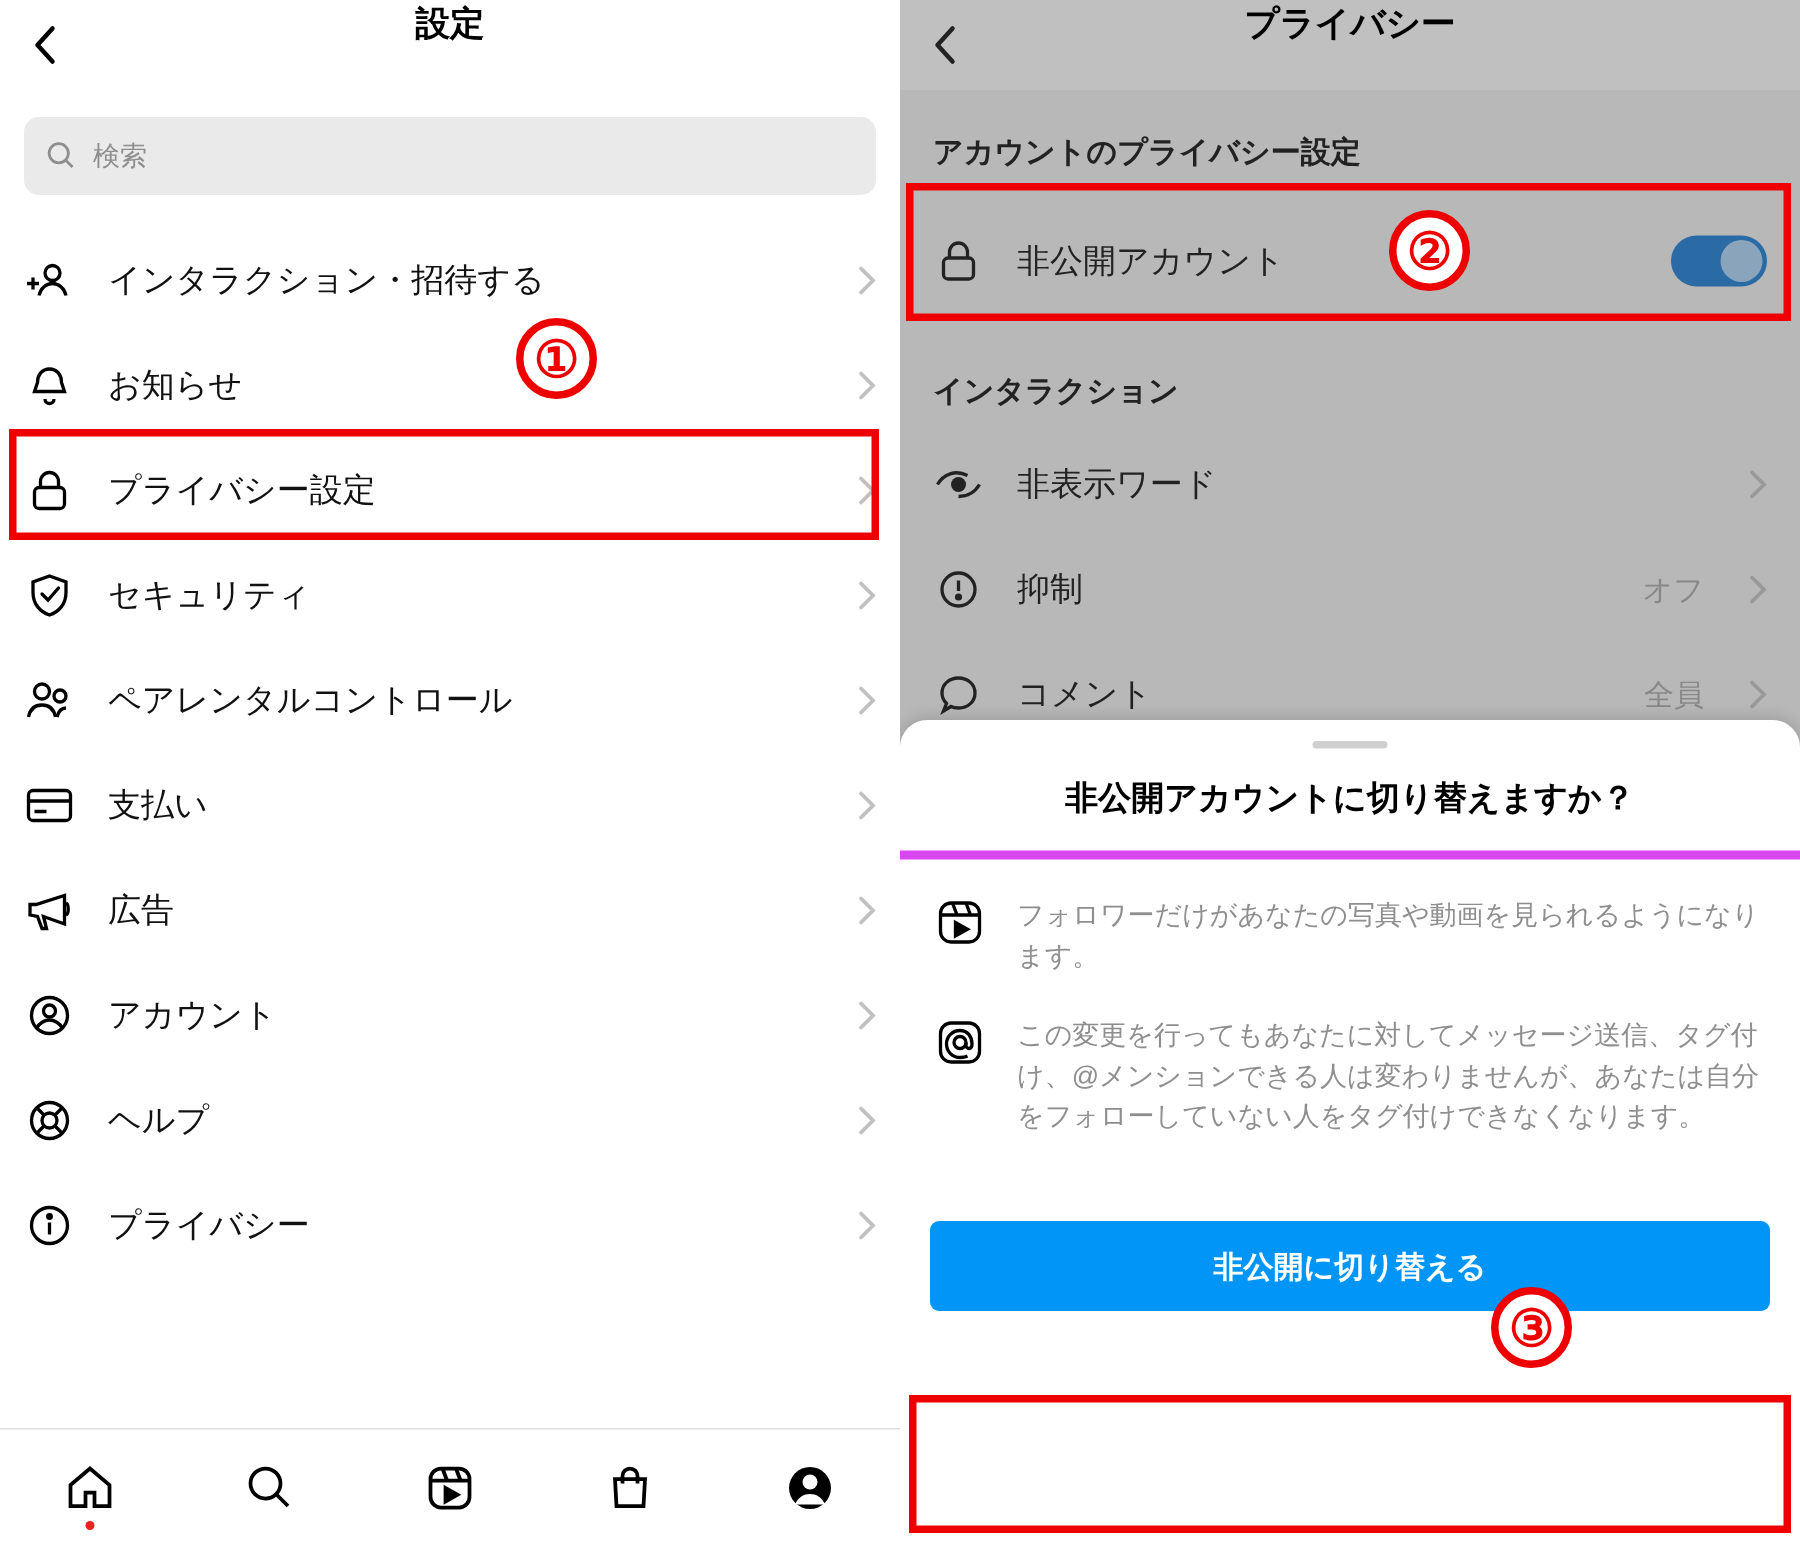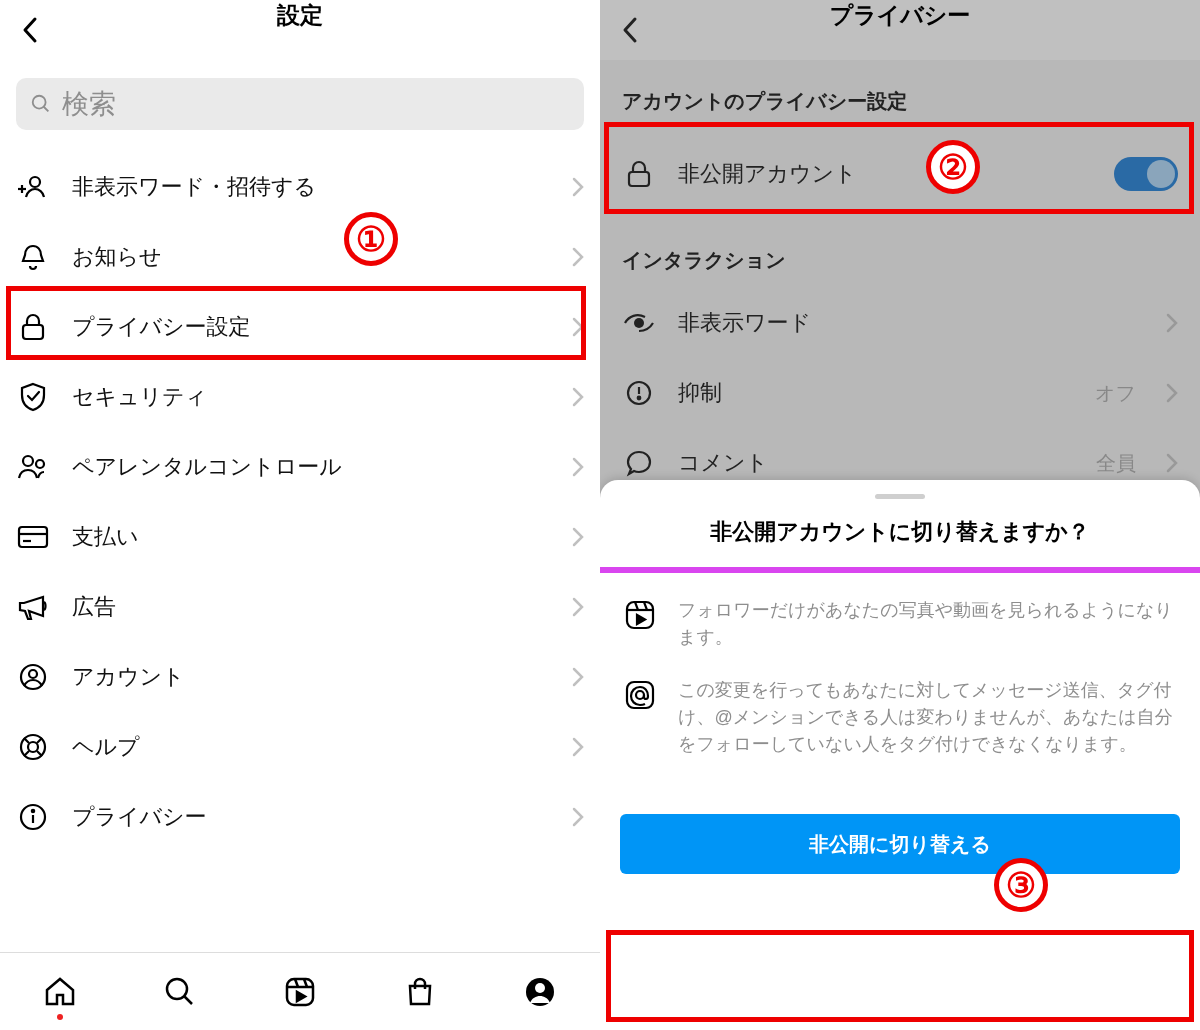--- a/index.html
+++ b/index.html
@@ -50,21 +50,21 @@
     background: #eaeaea;
     border-radius: 10px;
     height: 52px;
     display: flex;
     align-items: center;
     padding: 0 14px;
     gap: 10px;
   }
   .search-bar .placeholder {
     color: #8e8e8e;
-    font-size: 27px;
+    font-size: 18px;
   }
 
   
   .settings-list { padding: 0 16px; }
   .settings-item {
     display: flex;
     align-items: center;
     height: 70px;
     gap: 22px;
   }
@@ -281,21 +281,21 @@
 
     <div class="settings-item">
       <span class="icon-slot">
         <svg width="32" height="32" viewBox="0 0 32 32" fill="none" stroke="#000" stroke-width="2.2">
             <circle cx="18" cy="11" r="5"></circle>
             <path d="M9 26c1-5 5-8 9-8s8 3 9 8"></path>
             <line x1="5" y1="14" x2="5" y2="22"></line>
             <line x1="1" y1="18" x2="9" y2="18"></line>
           </svg>
       </span>
-      <span class="label">非表示ワード・招待する</span>
+      <span class="label">インタラクション・招待する</span>
       <svg class="chev" width="12" height="20" viewBox="0 0 12 20" fill="none" stroke="#c0c0c0" stroke-width="2.5" stroke-linecap="round">
           <polyline points="2,2 10,10 2,18"></polyline>
         </svg>
     </div>
 
     <div class="settings-item">
       <span class="icon-slot">
         <svg width="30" height="30" viewBox="0 0 30 30" fill="none" stroke="#000" stroke-width="2.2">
             <path d="M15 4c-5 0-8 4-8 9l-2 6h20l-2-6c0-5-3-9-8-9z"></path>
             <path d="M12 24c0 2 1.5 3 3 3s3-1 3-3"></path>

